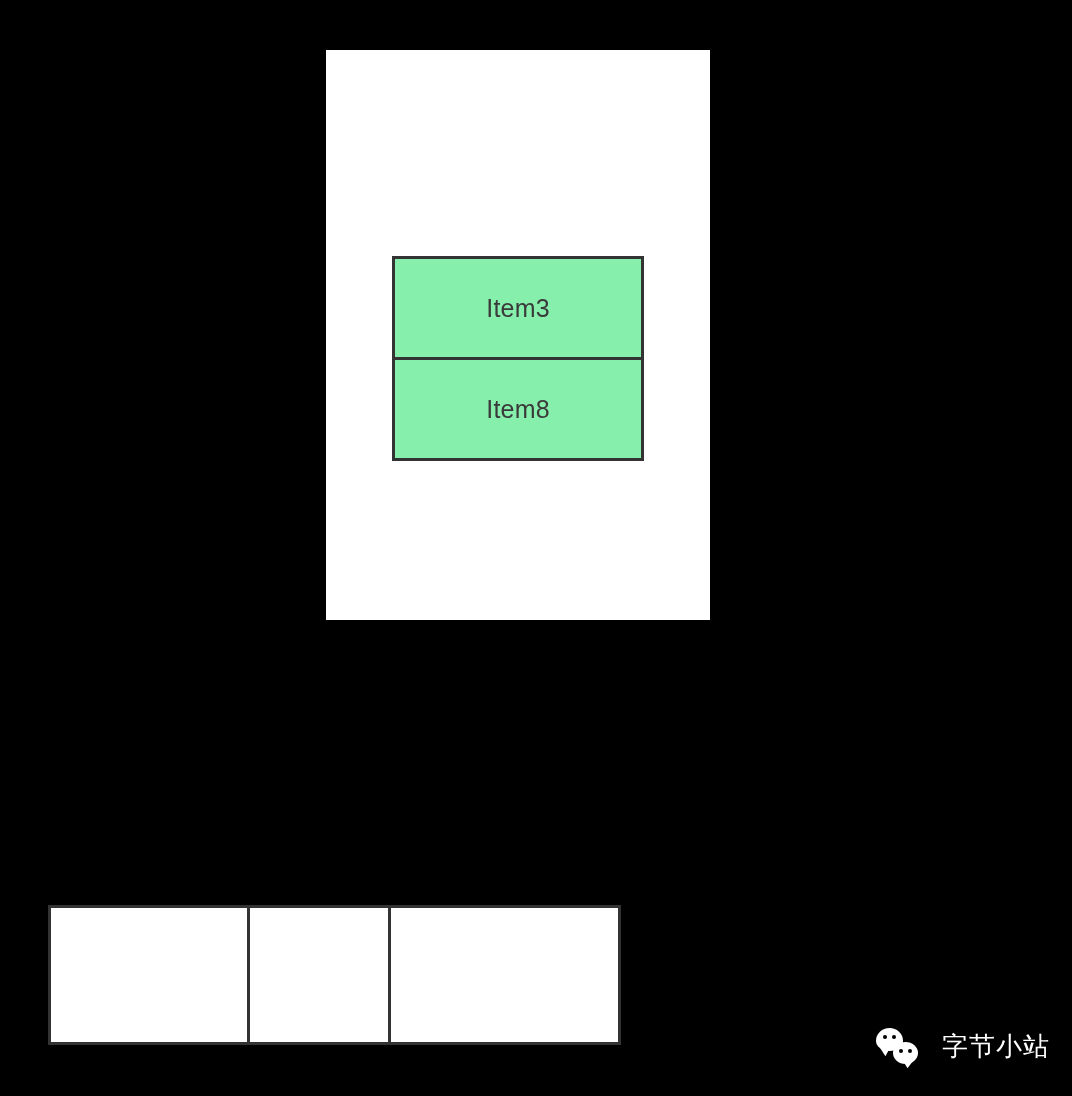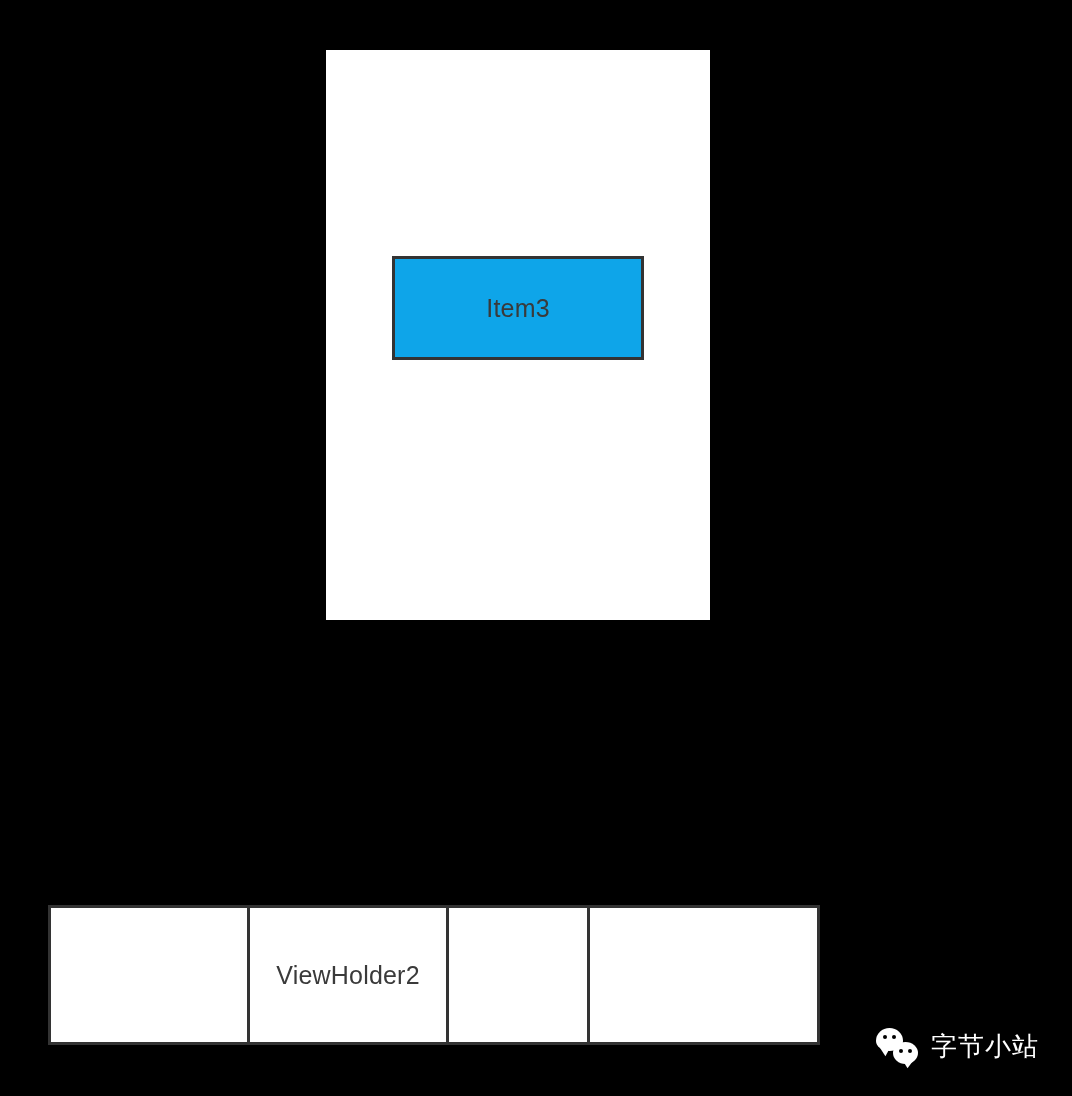--- a/index.html
+++ b/index.html
@@ -42,21 +42,21 @@
     left: 392px;
     top: 256px;
     width: 252px;
     background: transparent;
   }
   .item-cell {
     position: relative;
     box-sizing: border-box;
     width: 252px;
     height: 104px;
-    background: #0ea5e9;
+    background: #86efac;
     border: 3px solid #333333;
     margin-top: -3px;
     display: flex;
     align-items: center;
     justify-content: center;
   }
   .item-cell:first-child {
     margin-top: 0;
   }
   .item-label {
@@ -98,21 +98,21 @@
     white-space: nowrap;
   }
 
   
   .watermark {
     position: absolute;
     left: 876px;
     top: 1028px;
     display: flex;
     align-items: center;
-    gap: 13px;
+    gap: 24px;
     pointer-events: none;
   }
   .wechat-icon {
     width: 42px;
     height: 36px;
     position: relative;
     flex: 0 0 auto;
   }
   .wechat-icon .bubble-back {
     position: absolute;
@@ -178,28 +178,28 @@
 <body>
 
 <div id="canvas">
 
   <div class="viewport-panel"></div>
 
   <div class="item-list">
     <div class="item-cell">
       <span class="item-label">Item3</span>
     </div>
+    <div class="item-cell">
+      <span class="item-label">Item8</span>
+    </div>
   </div>
 
   <div class="pool-row">
     <div class="pool-cell w-wide">
       <span class="pool-label"></span>
-    </div>
-    <div class="pool-cell w-wide">
-      <span class="pool-label">ViewHolder2</span>
     </div>
     <div class="pool-cell w-narrow">
       <span class="pool-label"></span>
     </div>
     <div class="pool-cell w-last">
       <span class="pool-label"></span>
     </div>
   </div>
 
   <div class="watermark">

